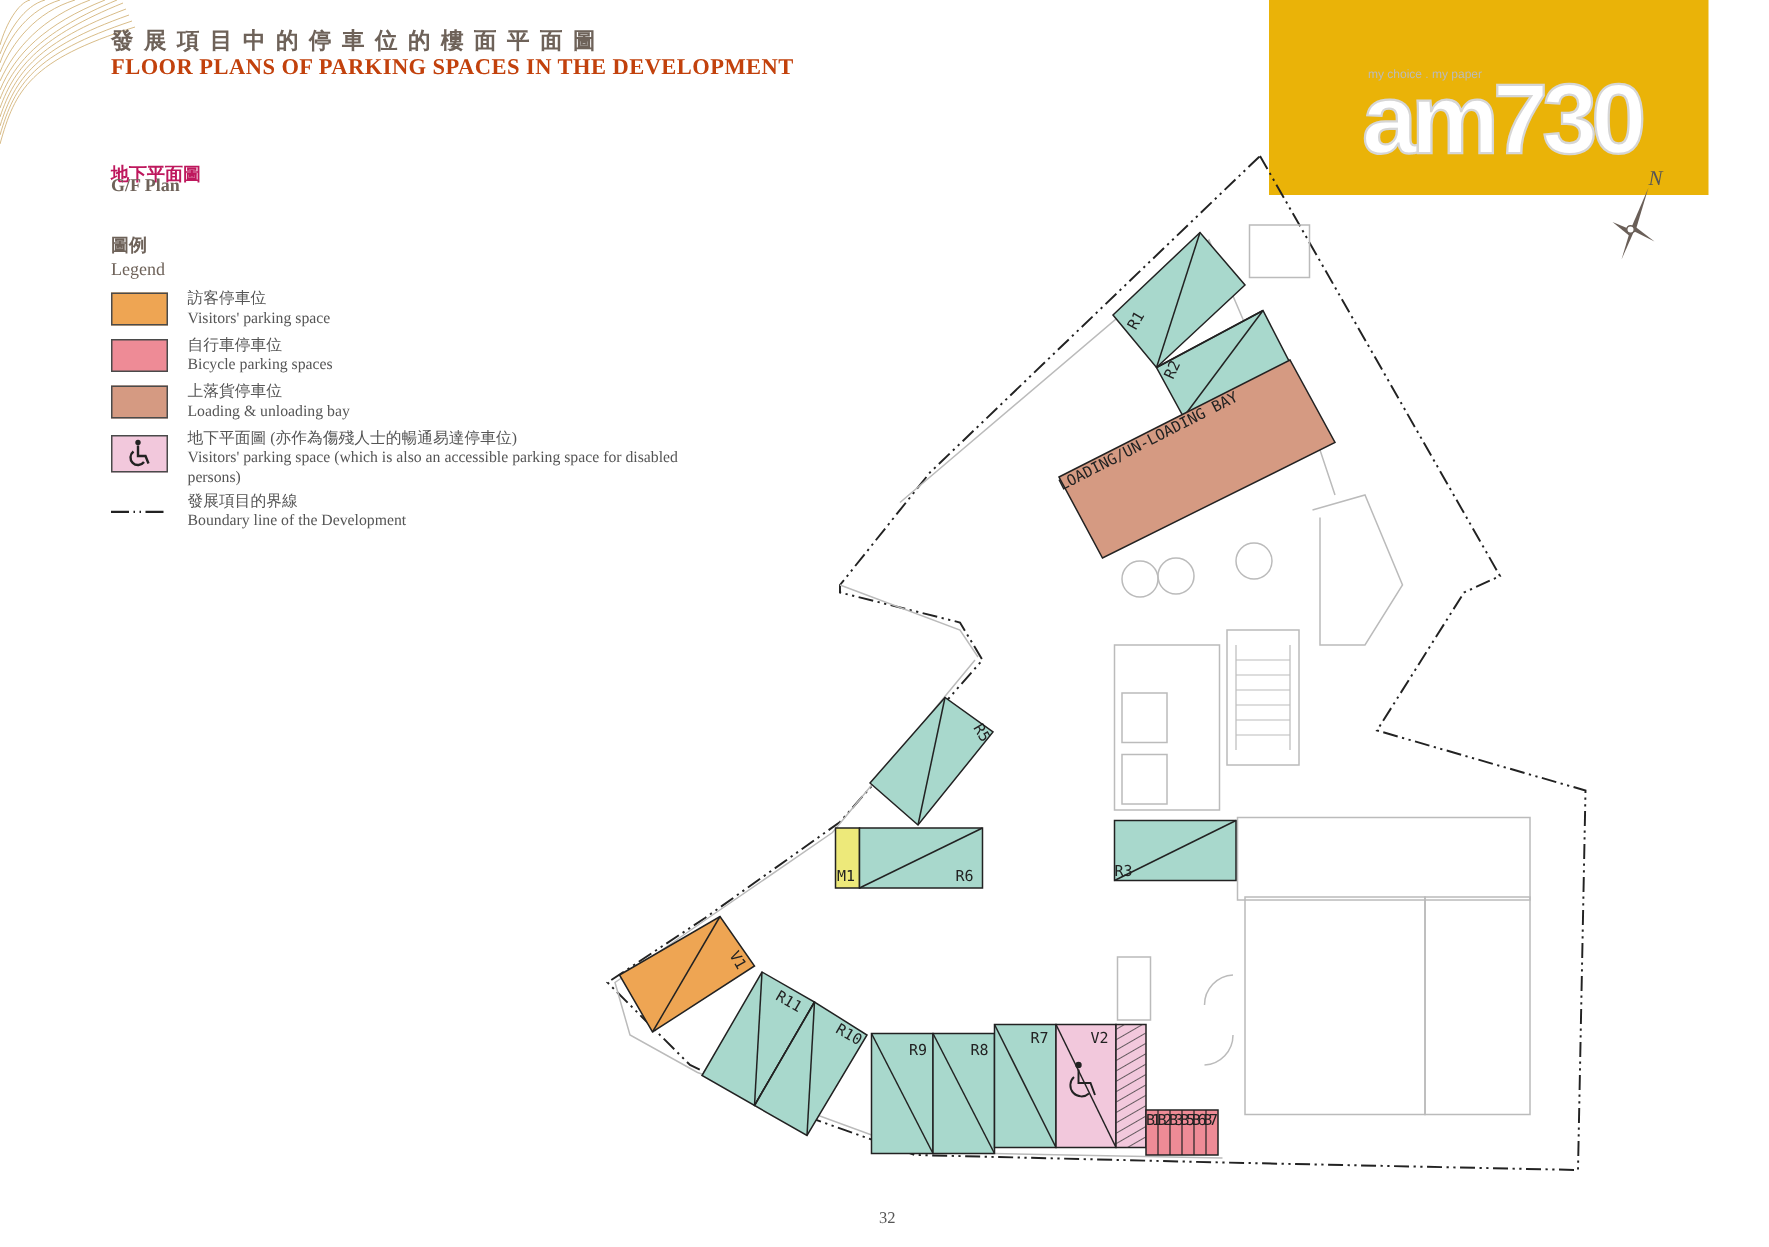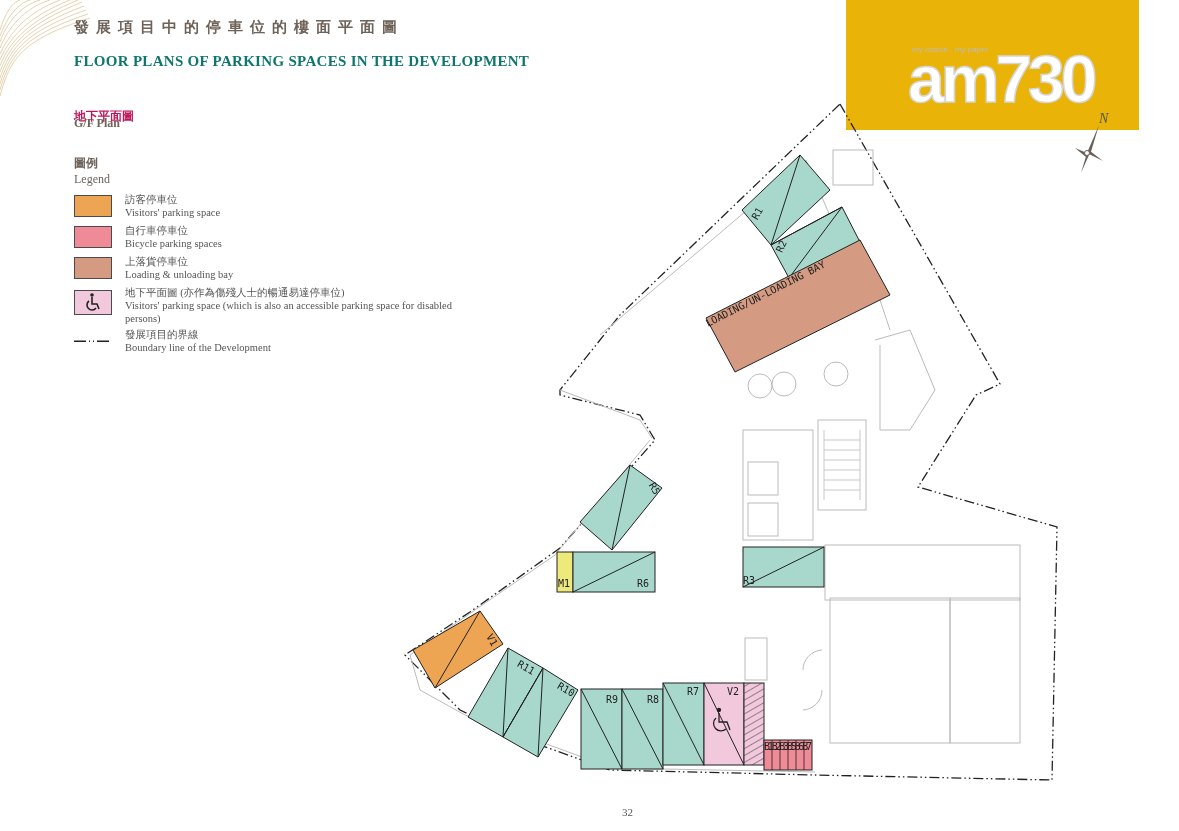--- a/index.html
+++ b/index.html
@@ -1,30 +1,30 @@
 <!DOCTYPE html>
 <html><head>
 <meta charset="utf-8">
 <style>
   html,body{margin:0;padding:0;background:#fff;}
   body{width:1179px;height:831px;position:relative;overflow:hidden;font-family:"Liberation Serif","DejaVu Serif",serif;color:#6b5e55;}
   .deco{position:absolute;left:0;top:0;}
   .title-cn{position:absolute;left:74px;top:18px;font-size:15px;letter-spacing:7px;font-weight:bold;color:#6e6259;}
-  .title-en{position:absolute;left:74px;top:37px;font-size:15px;font-weight:bold;color:#0f766e;letter-spacing:0.3px;margin-top:16px;}
+  .title-en{position:absolute;left:74px;top:37px;font-size:15px;font-weight:bold;color:#c2410c;letter-spacing:0.3px;}
   .plan-cn{position:absolute;left:74px;top:108px;font-size:12px;font-weight:bold;color:#be185d;}
   .plan-en{position:absolute;left:74px;top:116px;font-size:12px;font-weight:bold;color:#6e6259;}
   .leg-cn{position:absolute;left:74px;top:155px;font-size:12px;font-weight:bold;color:#6e6259;}
   .leg-en{position:absolute;left:74px;top:172px;font-size:12px;font-weight:normal;color:#6e6259;}
   .legend{position:absolute;left:74px;top:193px;width:400px;}
   .legend-item{position:relative;height:31px;}
   .swatch{position:absolute;left:0;top:2px;width:38px;height:22px;border:1px solid #4a4a4a;box-sizing:border-box;}
   .legend-text{position:absolute;left:51px;top:0;font-size:10.5px;line-height:13px;color:#555;}
   .legend-item.tall{height:42px;}
   .boundary-sym{position:absolute;left:0;top:12px;width:38px;height:2px;}
-  .page-num{position:absolute;left:586px;top:806px;font-size:11px;color:#555;margin-left:36px;}
+  .page-num{position:absolute;left:586px;top:806px;font-size:11px;color:#555;}
   .logo{position:absolute;left:846px;top:0;width:293px;height:130px;background:#eab308;}
   .plan{position:absolute;left:0;top:0;}
   .lbl{font-family:"DejaVu Sans Mono","Liberation Mono",monospace;font-size:10px;fill:#222;}
 </style>
 </head>
 <body>
 
 <svg class="deco" width="90" height="100" viewBox="0 0 90 100">
   <g fill="none" stroke="#d4b47a" stroke-width="0.6">
     <path d="M0 96 C10 60 20 40 90 18"></path>

